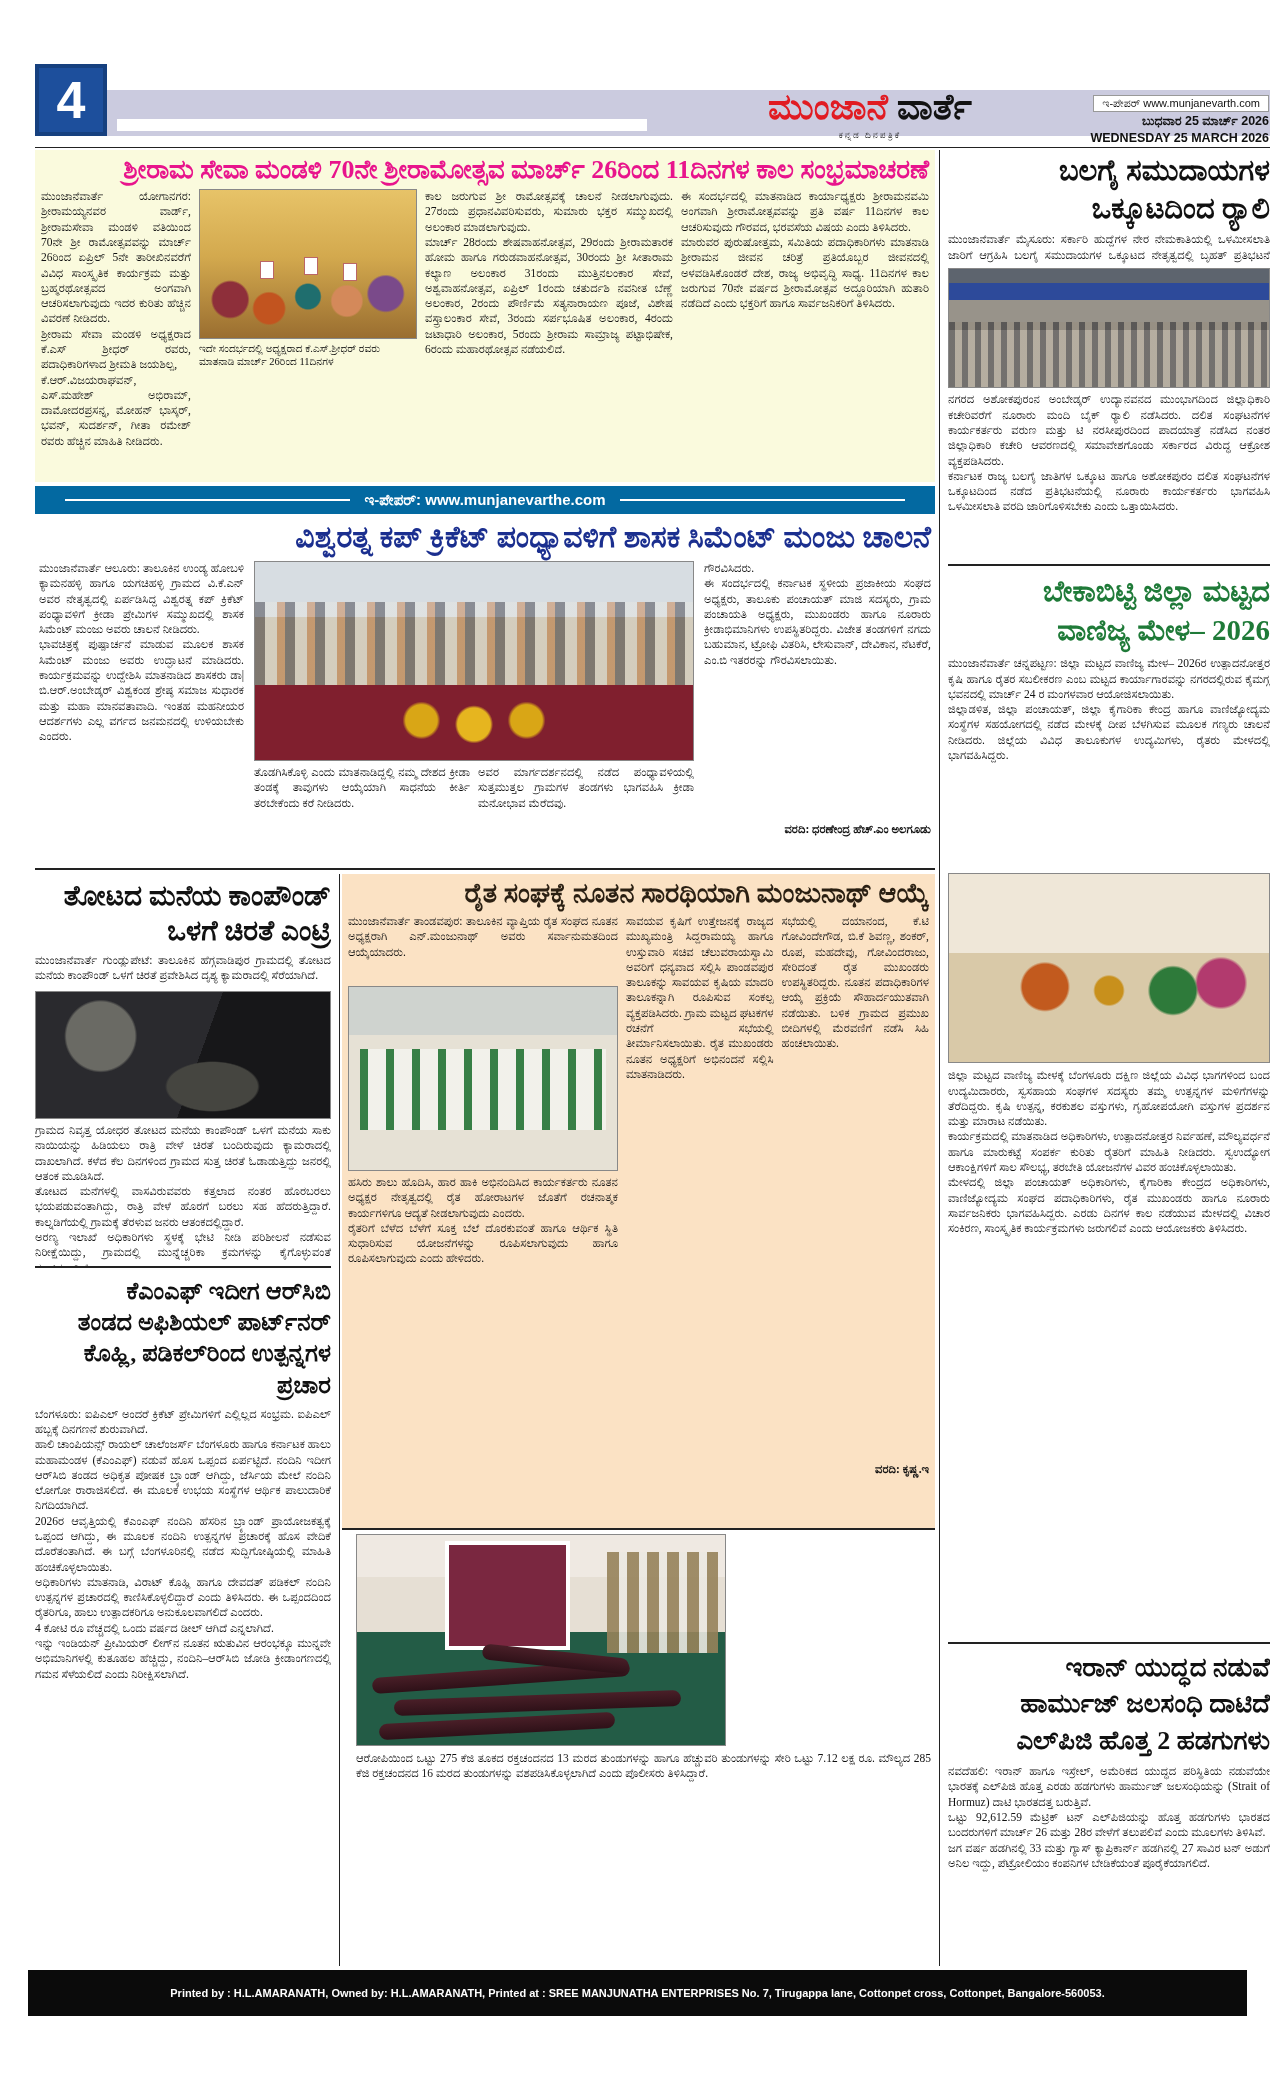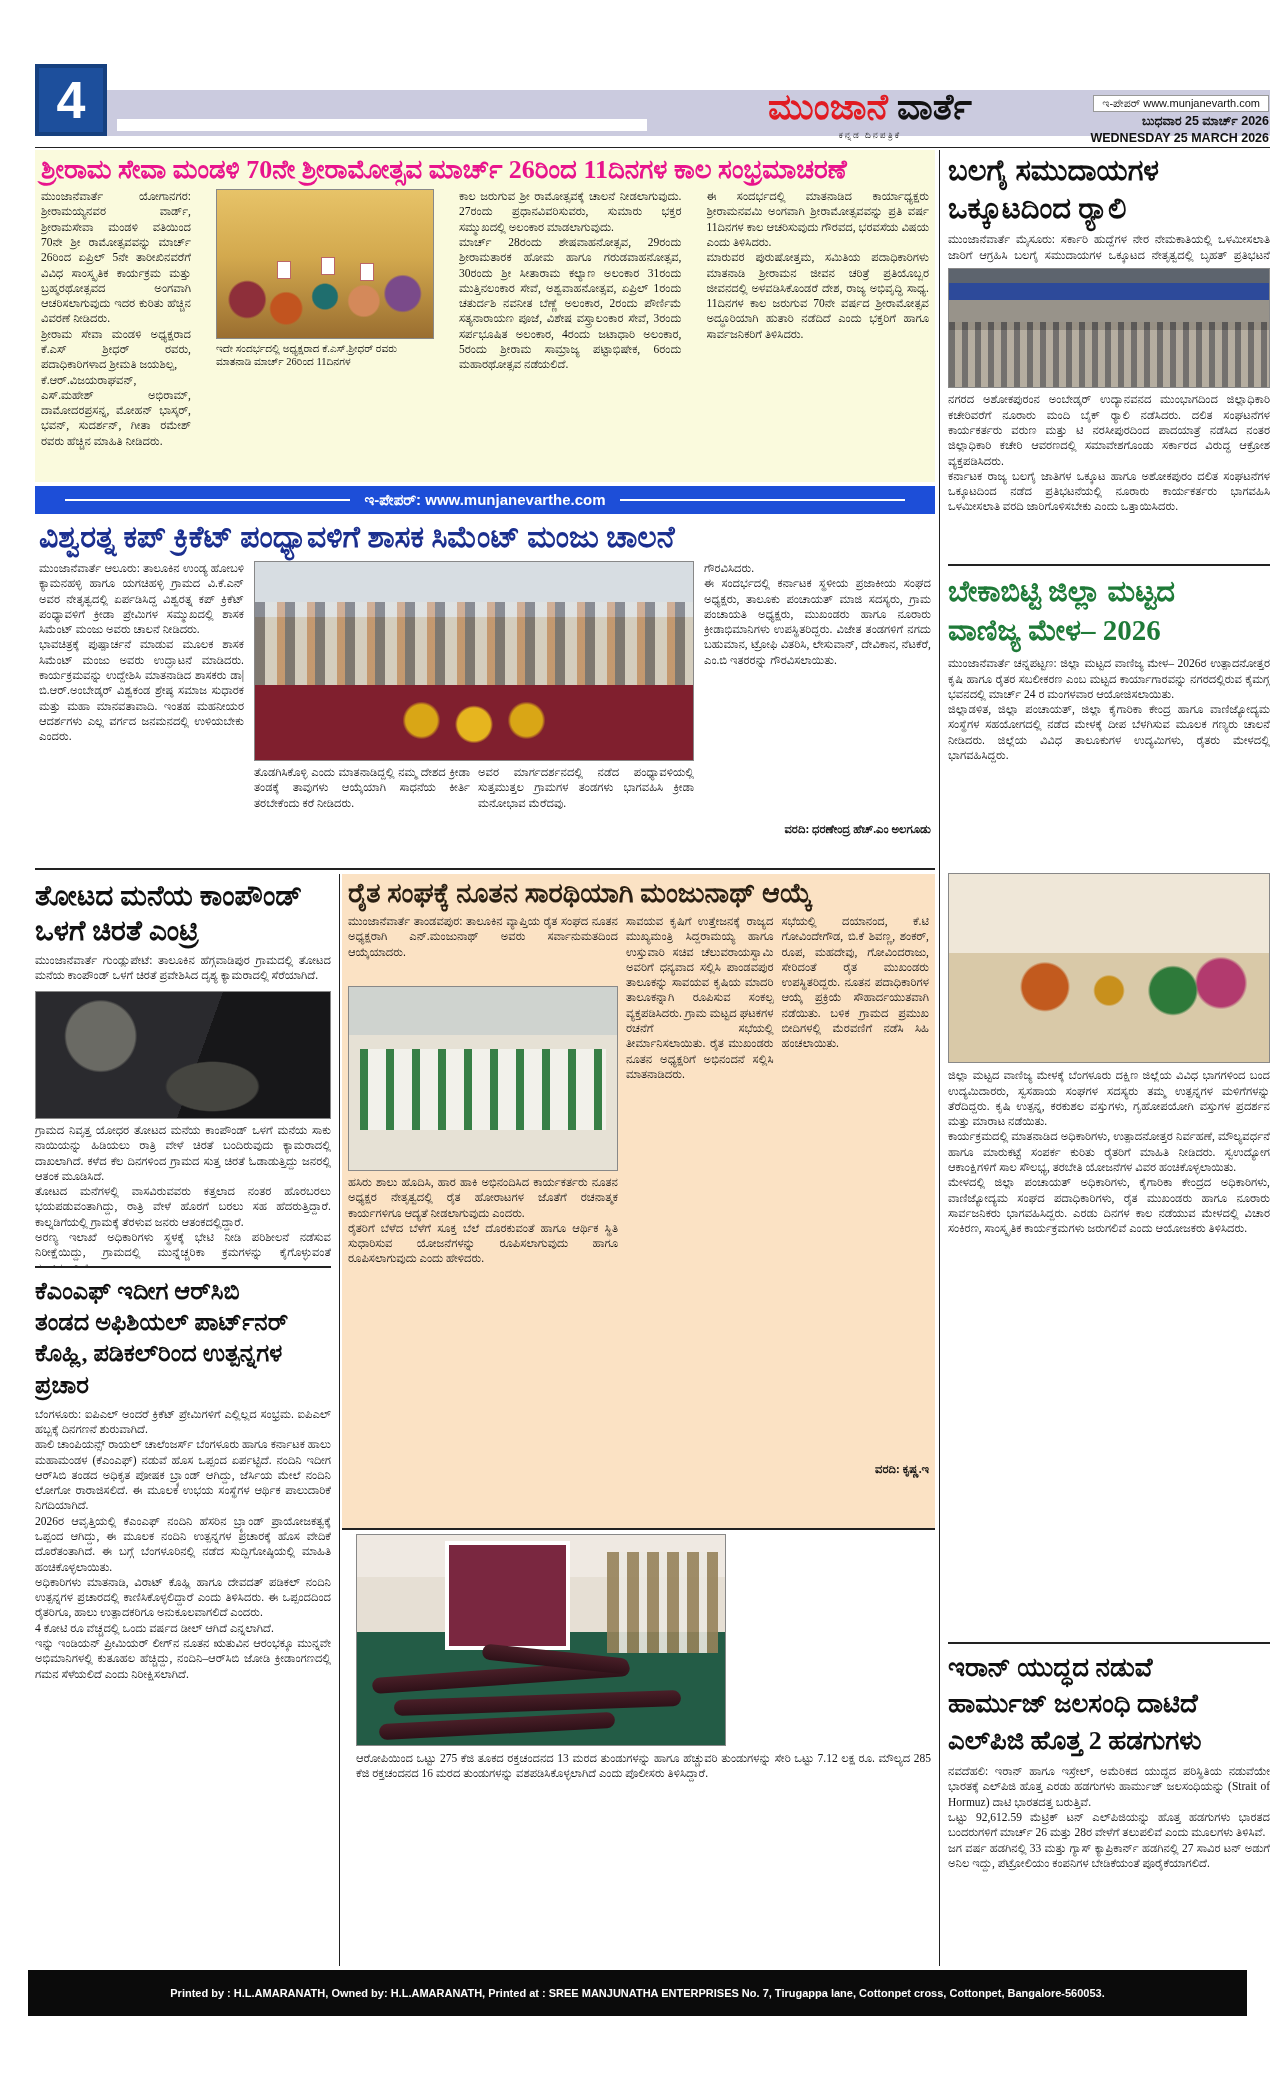--- a/index.html
+++ b/index.html
@@ -31,29 +31,29 @@
   .hdr-right { right:6px; top:93px; width:330px; text-align:right;
     font-family:"Liberation Sans",sans-serif; }
   .epaper-box { display:inline-block; background:#ffffff; border:1px solid #999;
     font-size:11px; padding:1px 8px; color:#111; }
   .hdr-date { font-size:12.5px; font-weight:bold; margin-top:2px; color:#111; }
 
   .top-rule { left:35px; top:147px; width:1235px; height:1px; background:#222; }
 
   
   .block { overflow:hidden; }
-  .hl { font-weight:bold; text-align:left; white-space:pre-line; }
+  .hl { font-weight:bold; text-align:right; white-space:pre-line; }
 
   #a-srirama { left:35px; top:150px; width:900px; height:332px; background:#fafadd; padding:4px 6px; }
   #a-srirama .hl { color:#e8148c; font-size:26px; line-height:1.2; margin-bottom:4px; }
-  #a-srirama .cols { display:flex; gap:25px; height:272px; }
+  #a-srirama .cols { display:flex; gap:8px; height:272px; }
   .photo { position:relative; overflow:hidden; border:1px solid #888; }
   .caption { font-size:10.5px; line-height:1.25; margin-top:3px; }
 
-  #banner { left:35px; top:486px; width:900px; height:28px; background:#1d4ed8;
+  #banner { left:35px; top:486px; width:900px; height:28px; background:#0369a1;
     display:flex; align-items:center; gap:14px; padding:0 30px; }
   #banner .b-line { flex:1; height:2px; background:#ffffff; }
   #banner .b-text { color:#ffffff; font-size:15px; font-weight:bold;
     font-family:"Liberation Sans",sans-serif; white-space:nowrap; }
 
   #a-cricket { left:35px; top:518px; width:900px; height:352px; border-bottom:2px solid #222; padding:2px 4px; }
   #a-cricket .hl { color:#1b2f8f; font-size:30px; margin-bottom:6px; }
   #a-cricket .row { display:flex; gap:10px; height:296px; }
   #a-cricket .midcols { display:flex; gap:8px; margin-top:4px; height:88px; }
 

